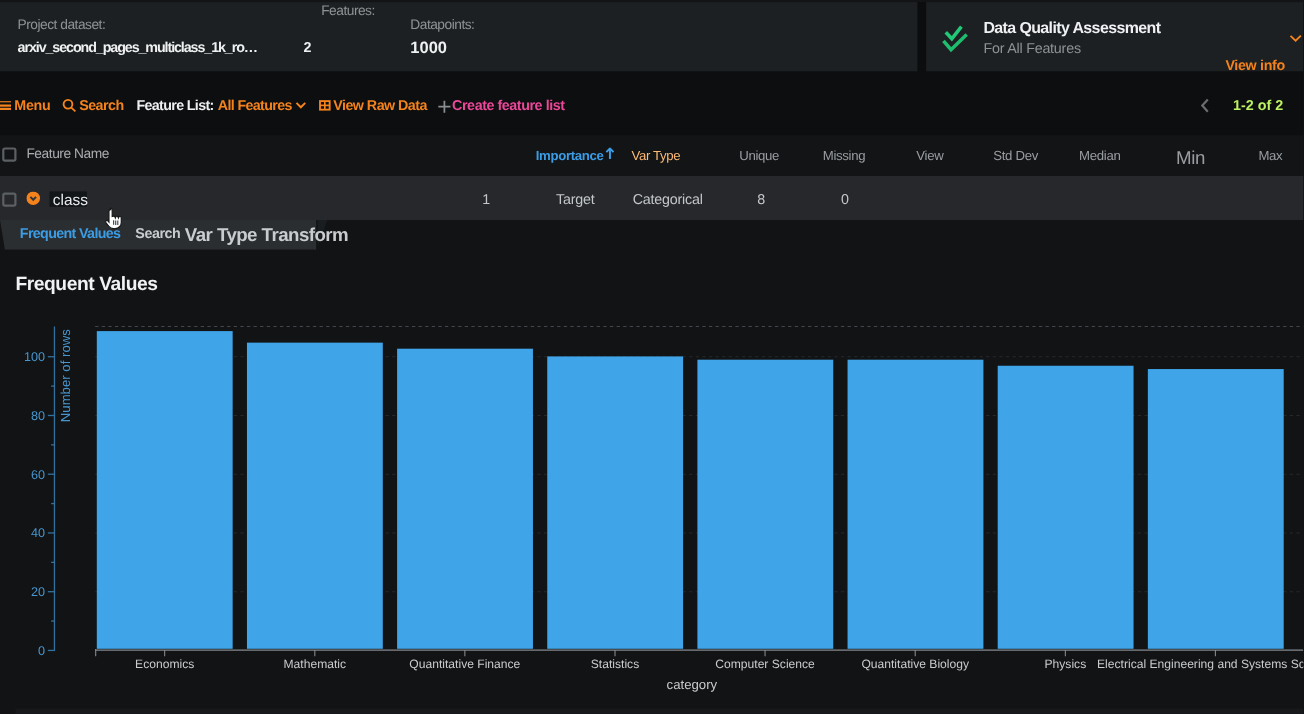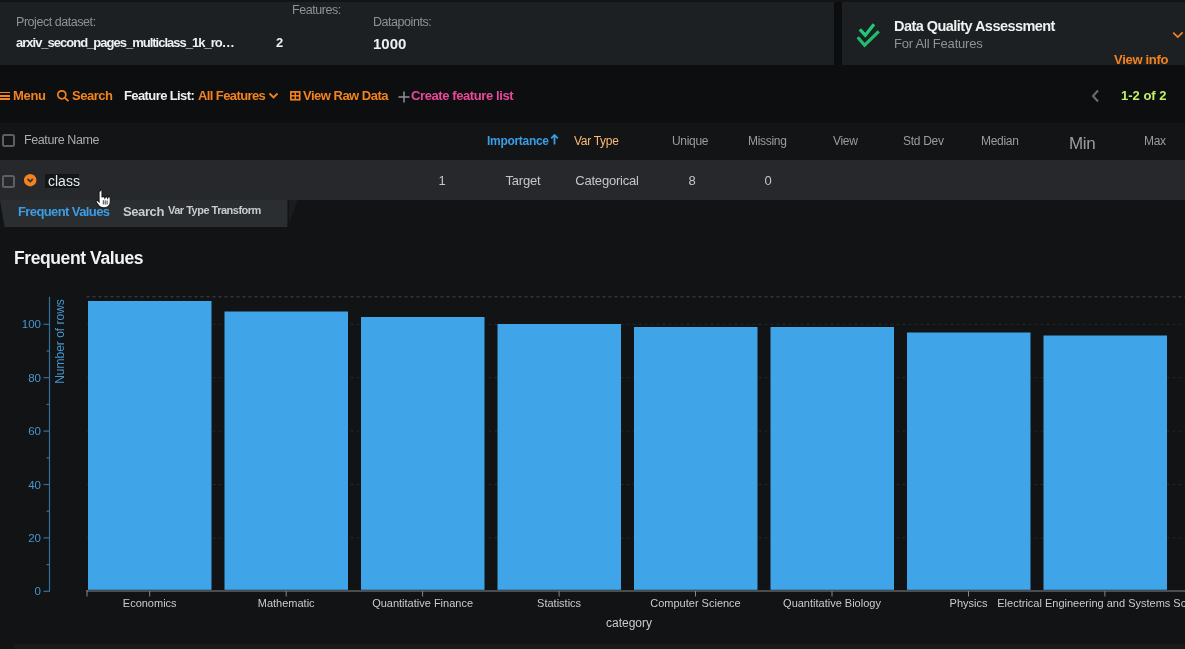--- a/index.html
+++ b/index.html
@@ -99,21 +99,21 @@
 <div class="abs" style="left:607px;top:173px;font-size:13px;letter-spacing:-0.2px;color:#c4c7c9;transform:translateX(-50%);">Categorical</div>
 <div class="abs" style="left:692px;top:173px;font-size:13px;letter-spacing:-0.2px;color:#c4c7c9;transform:translateX(-50%);">8</div>
 <div class="abs" style="left:768px;top:173px;font-size:13px;letter-spacing:-0.2px;color:#c4c7c9;transform:translateX(-50%);">0</div>
 
 <svg class="abs" style="left:0;top:200px;" width="320" height="27" viewBox="0 0 320 27">
   <polygon points="0,0 287.4,0 287.4,27 4.5,27" fill="#2b2e30"></polygon>
   <polygon points="288.8,0 297.6,0 288.8,24.6" fill="#1a1d1f"></polygon>
 </svg>
 <div class="abs b" style="left:18px;top:204px;font-size:13px;letter-spacing:-0.6px;color:#3c9ce4;">Frequent Values</div>
 <div class="abs b" style="left:123px;top:204px;font-size:13px;letter-spacing:-0.4px;color:#c9cccf;">Search</div>
-<div class="abs b" style="left:168px;top:204px;font-size:11px;letter-spacing:-0.5px;color:#c9cccf;">Var Type Transform</div>
+<div class="abs b" style="left:168px;top:204px;font-size:17px;letter-spacing:-0.5px;color:#c9cccf;">Var Type Transform</div>
 
 <svg class="abs" style="left:95px;top:187px;" width="17" height="23" viewBox="0 0 17 23">
   <path d="M5.5 2.2c.85 0 1.5.7 1.5 1.5v6.2l1.2-.3c.6-.1 1.2.2 1.4.8l.25.7.2-.6c.2-.6.8-1 1.4-.9.5.1.9.5 1 .9l.2.6.2-.5c.2-.5.7-.9 1.3-.8.6.1 1.1.6 1.1 1.2v4.2c0 3.1-2.5 5.6-5.6 5.6h-1.5c-1.6 0-3.2-.7-4.2-2l-2.7-3.4c-.4-.5-.3-1.3.2-1.7.5-.4 1.2-.3 1.6.1l1 1.1v-9.8c0-.8.65-1.5 1.5-1.5z" fill="#fff" stroke="#17191b" stroke-width="1.1"></path>
   <g stroke="#3a3d40" stroke-width="1">
     <line x1="8.3" y1="13.2" x2="8.3" y2="17.4"></line>
     <line x1="10.2" y1="13.4" x2="10.2" y2="17.6"></line>
     <line x1="12.1" y1="13.5" x2="12.1" y2="17.5"></line>
   </g>
 </svg>
 

